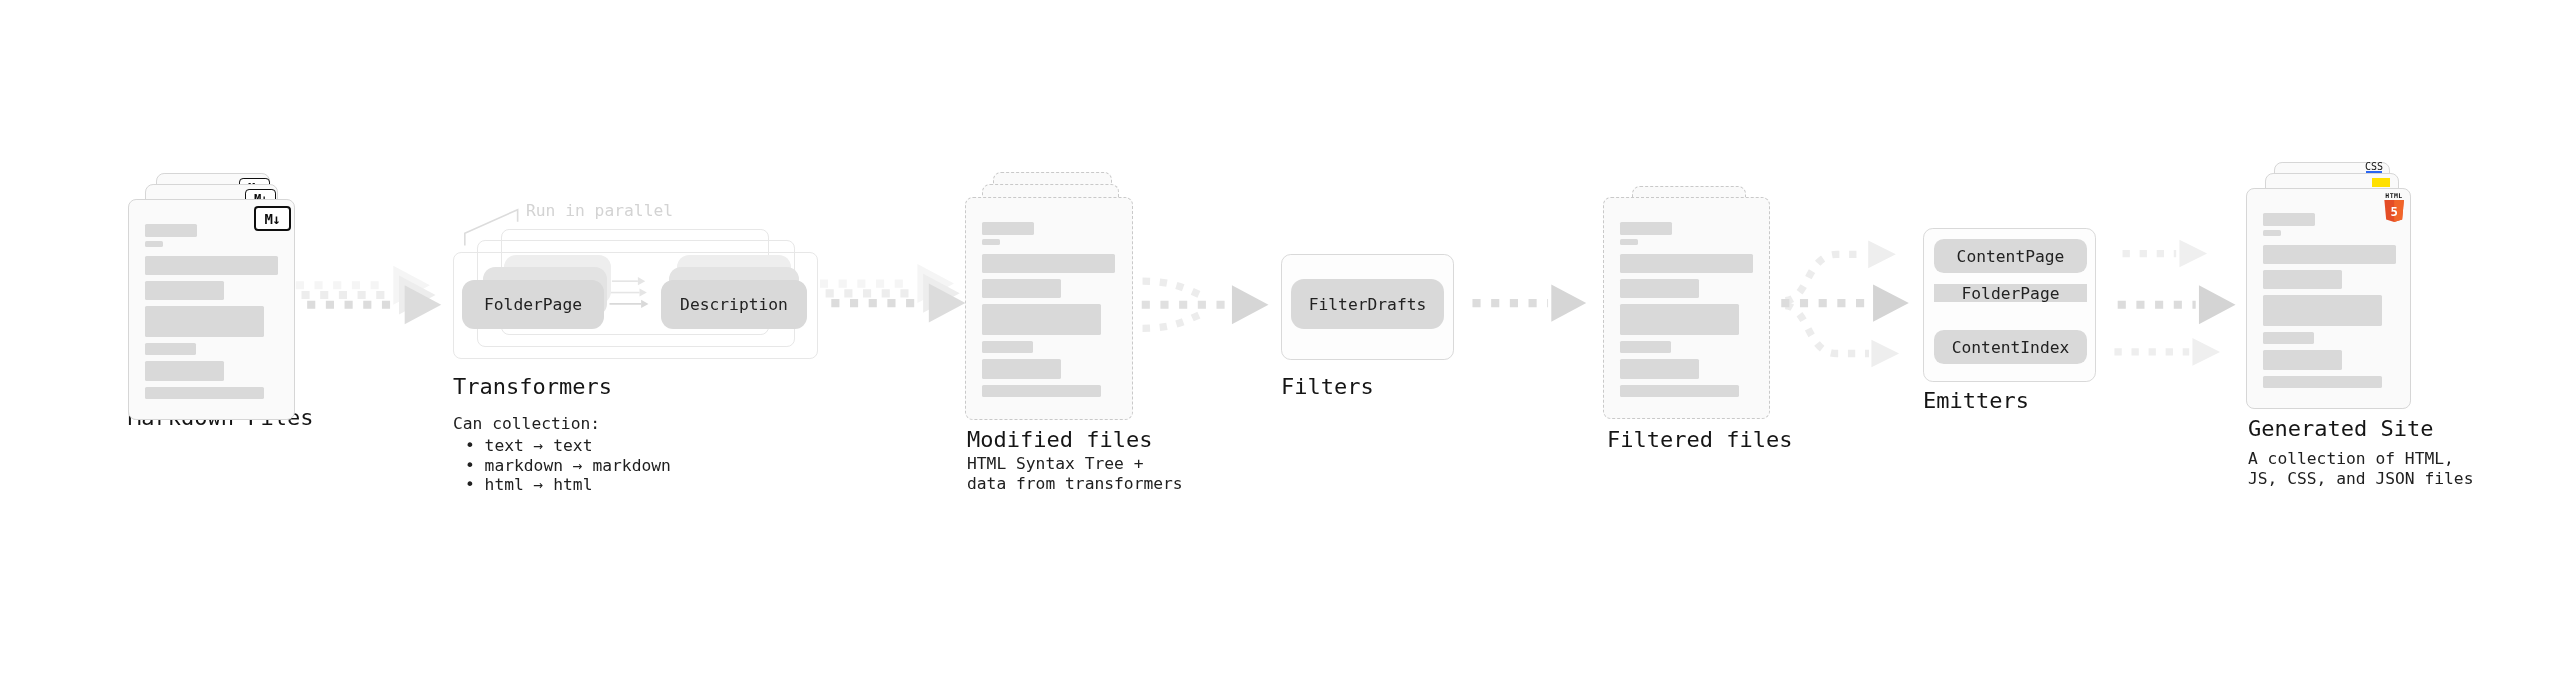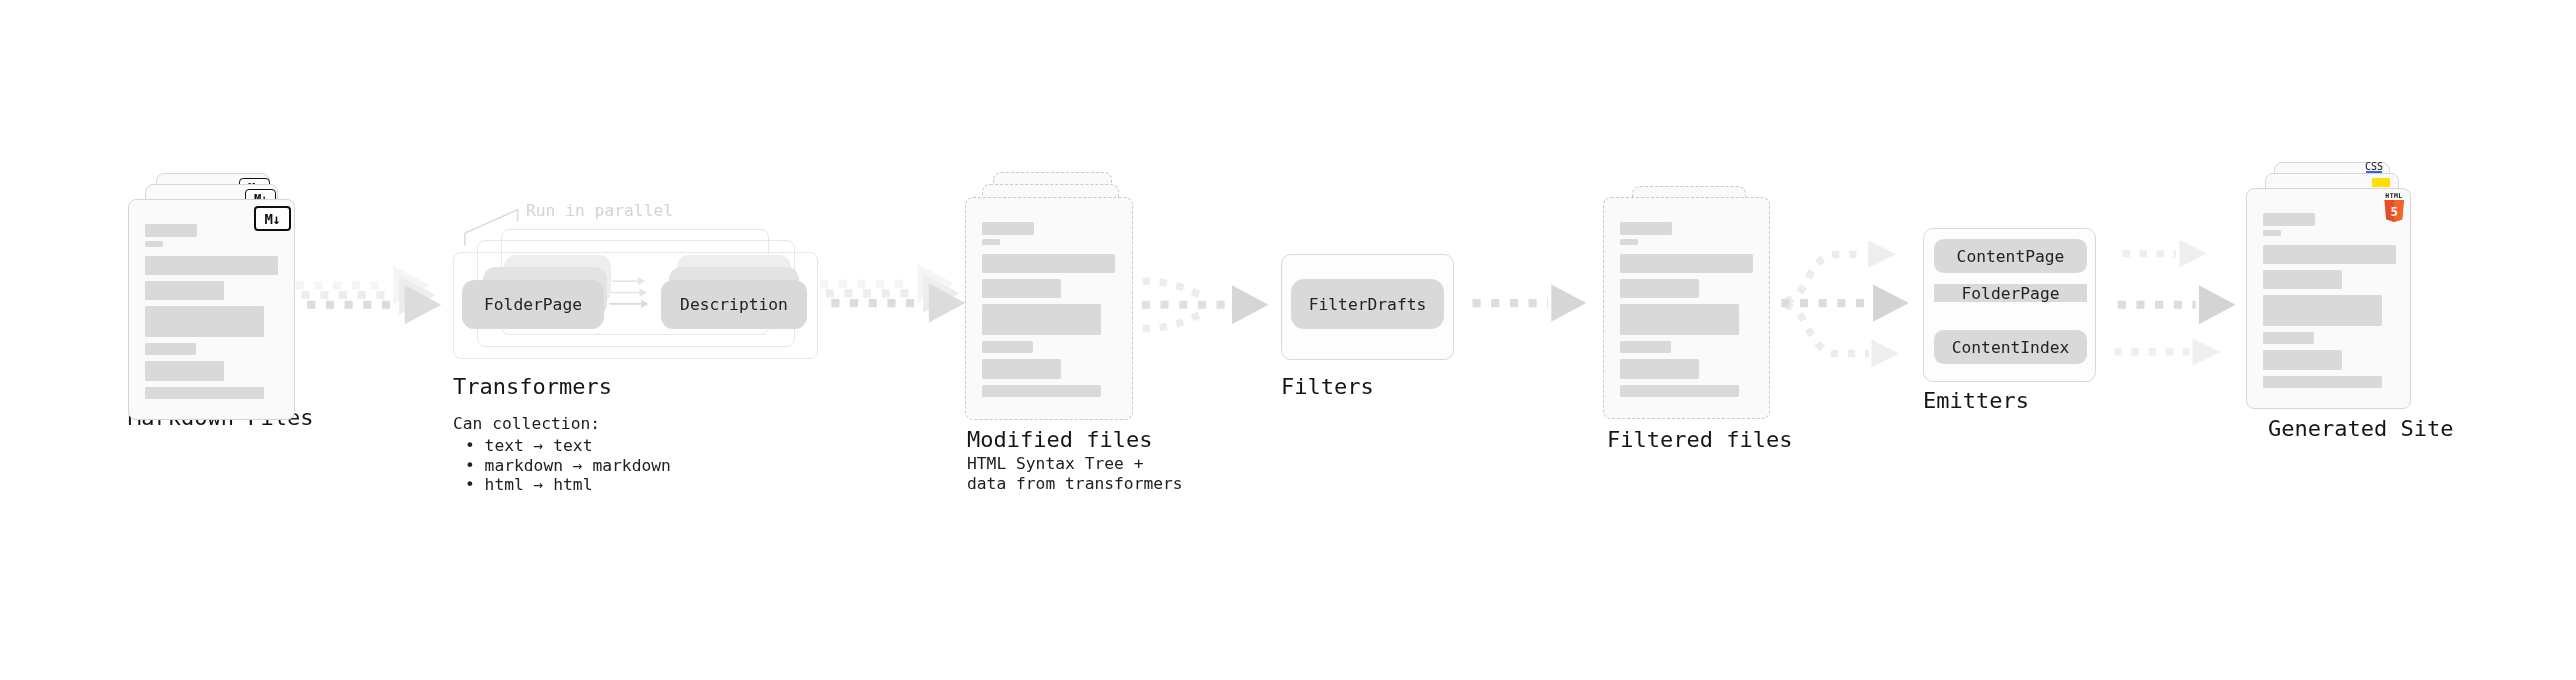--- a/index.html
+++ b/index.html
@@ -155,21 +155,23 @@
     </div>
   </div>
   <div class="html5-badge" style="left:2383px;top:193px;z-index:6;">
     <div class="txt">HTML</div>
     <svg width="20.3" height="22" viewBox="0 0 24 27" style="display:block;margin:0 auto;">
       <path d="M0 0 H24 L21.8 24 L12 27 L2.2 24 Z" fill="#e44d26"></path>
       <path d="M12 0 H24 L21.8 24 L12 27 Z" fill="#f16529"></path>
       <text x="12" y="20" text-anchor="middle" font-size="15" font-weight="bold" fill="#ffffff" font-family="&quot;DejaVu Sans Mono&quot;,monospace">5</text>
     </svg>
   </div>
-  <div class="h" style="left:2248px;top:417px;margin-left:20px;">Generated Site</div>
+  <div class="h" style="left:2248px;top:417px;">Generated Site</div>
+  <div class="sub" style="left:2248px;top:449px;">A collection of HTML,
+JS, CSS, and JSON files</div>
 
   <svg class="overlay" width="2576" height="681" viewBox="0 0 3170 838">
     <defs>
       <g id="arrA">
         <line x1="0" y1="0" x2="114" y2="0" stroke="currentColor" stroke-width="10" stroke-dasharray="10 13"></line>
         <polygon points="120,-24 120,24 165,0" fill="currentColor"></polygon>
       </g>
     </defs>
 
     <polyline points="572,302 572,287 637,258 637,273" fill="none" stroke="#dcdcdc" stroke-width="2"></polyline>

